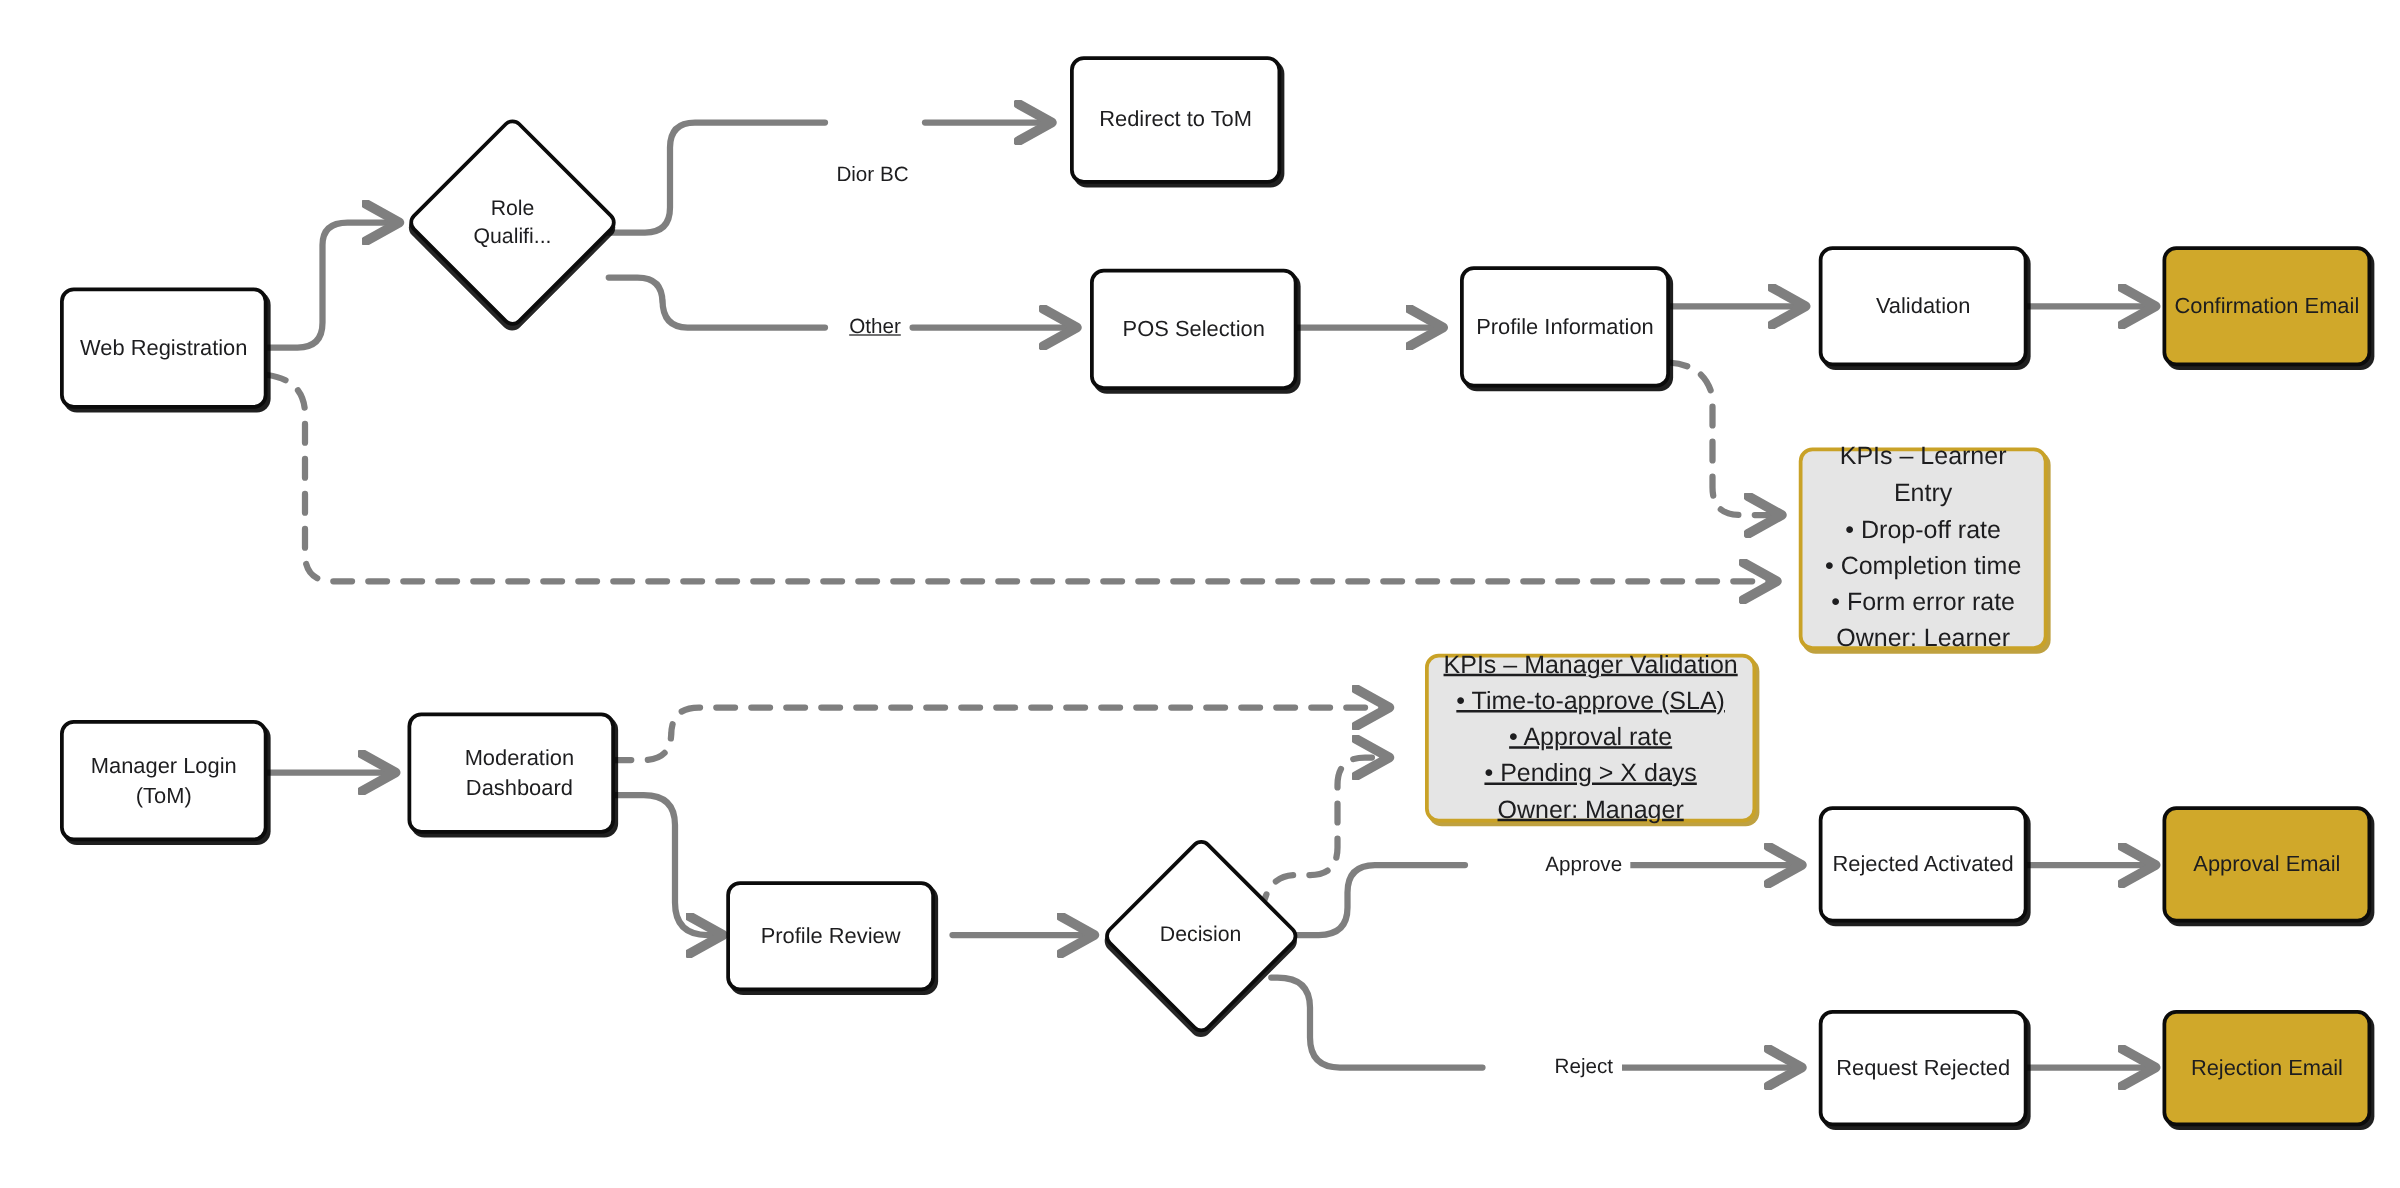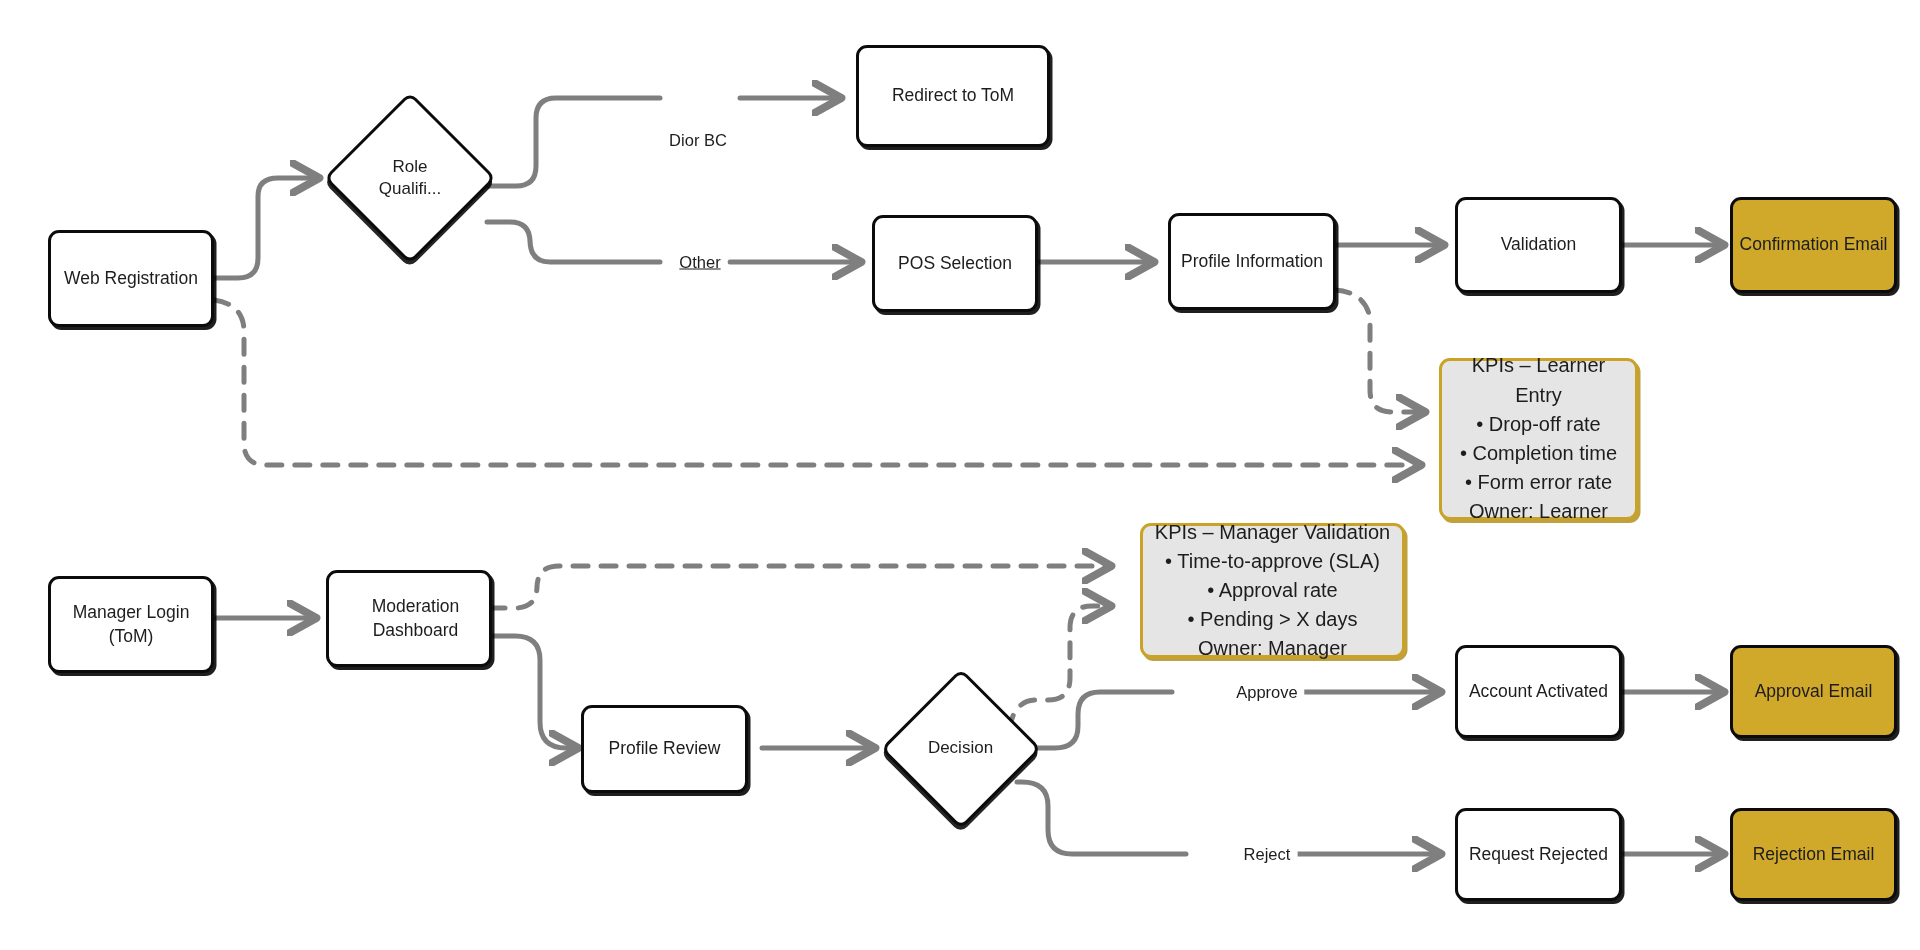--- a/index.html
+++ b/index.html
@@ -159,21 +159,21 @@
   <div class="node rect" style="left:48px; top:230px; width:166px; height:97px;">
     <span class="txt">Web Registration</span>
   </div>
 
   <div class="node diamond" style="left:328px; top:96px; width:164px; height:164px;">
     <span class="dshape"></span>
     <span class="txt">Role
 Qualifi...</span>
   </div>
 
-  <div class="node rect" style="left:856px; top:45px; width:194px; height:102px;">
+  <div class="node rect" style="left:856px; top:45px; width:169px; height:102px;">
     <span class="txt">Redirect to ToM</span>
   </div>
 
   <div class="node rect" style="left:872px; top:215px; width:166px; height:97px;">
     <span class="txt">POS Selection</span>
   </div>
 
   <div class="node rect" style="left:1168px; top:213px; width:168px; height:97px;">
     <span class="txt">Profile Information</span>
   </div>
@@ -206,30 +206,30 @@
 
   <div class="node rect" style="left:581px; top:705px; width:167px; height:88px;">
     <span class="txt">Profile Review</span>
   </div>
 
   <div class="node diamond" style="left:884px; top:672px; width:153px; height:153px;">
     <span class="dshape"></span>
     <span class="txt">Decision</span>
   </div>
 
-  <div class="node note" style="left:1140px; top:523px; width:265px; height:135px;">
+  <div class="node note" style="left:1140px; top:523px; width:265px; height:135px;text-decoration:underline;">
     <span class="txt">KPIs – Manager Validation
 • Time-to-approve (SLA)
 • Approval rate
 • Pending &gt; X days
 Owner: Manager</span>
   </div>
 
   <div class="node rect" style="left:1455px; top:645px; width:167px; height:93px;">
-    <span class="txt">Account Activated</span>
+    <span class="txt">Rejected Activated</span>
   </div>
 
   <div class="node rect gold" style="left:1730px; top:645px; width:167px; height:93px;">
     <span class="txt">Approval Email</span>
   </div>
 
   <div class="node rect" style="left:1455px; top:808px; width:167px; height:93px;">
     <span class="txt">Request Rejected</span>
   </div>
 

